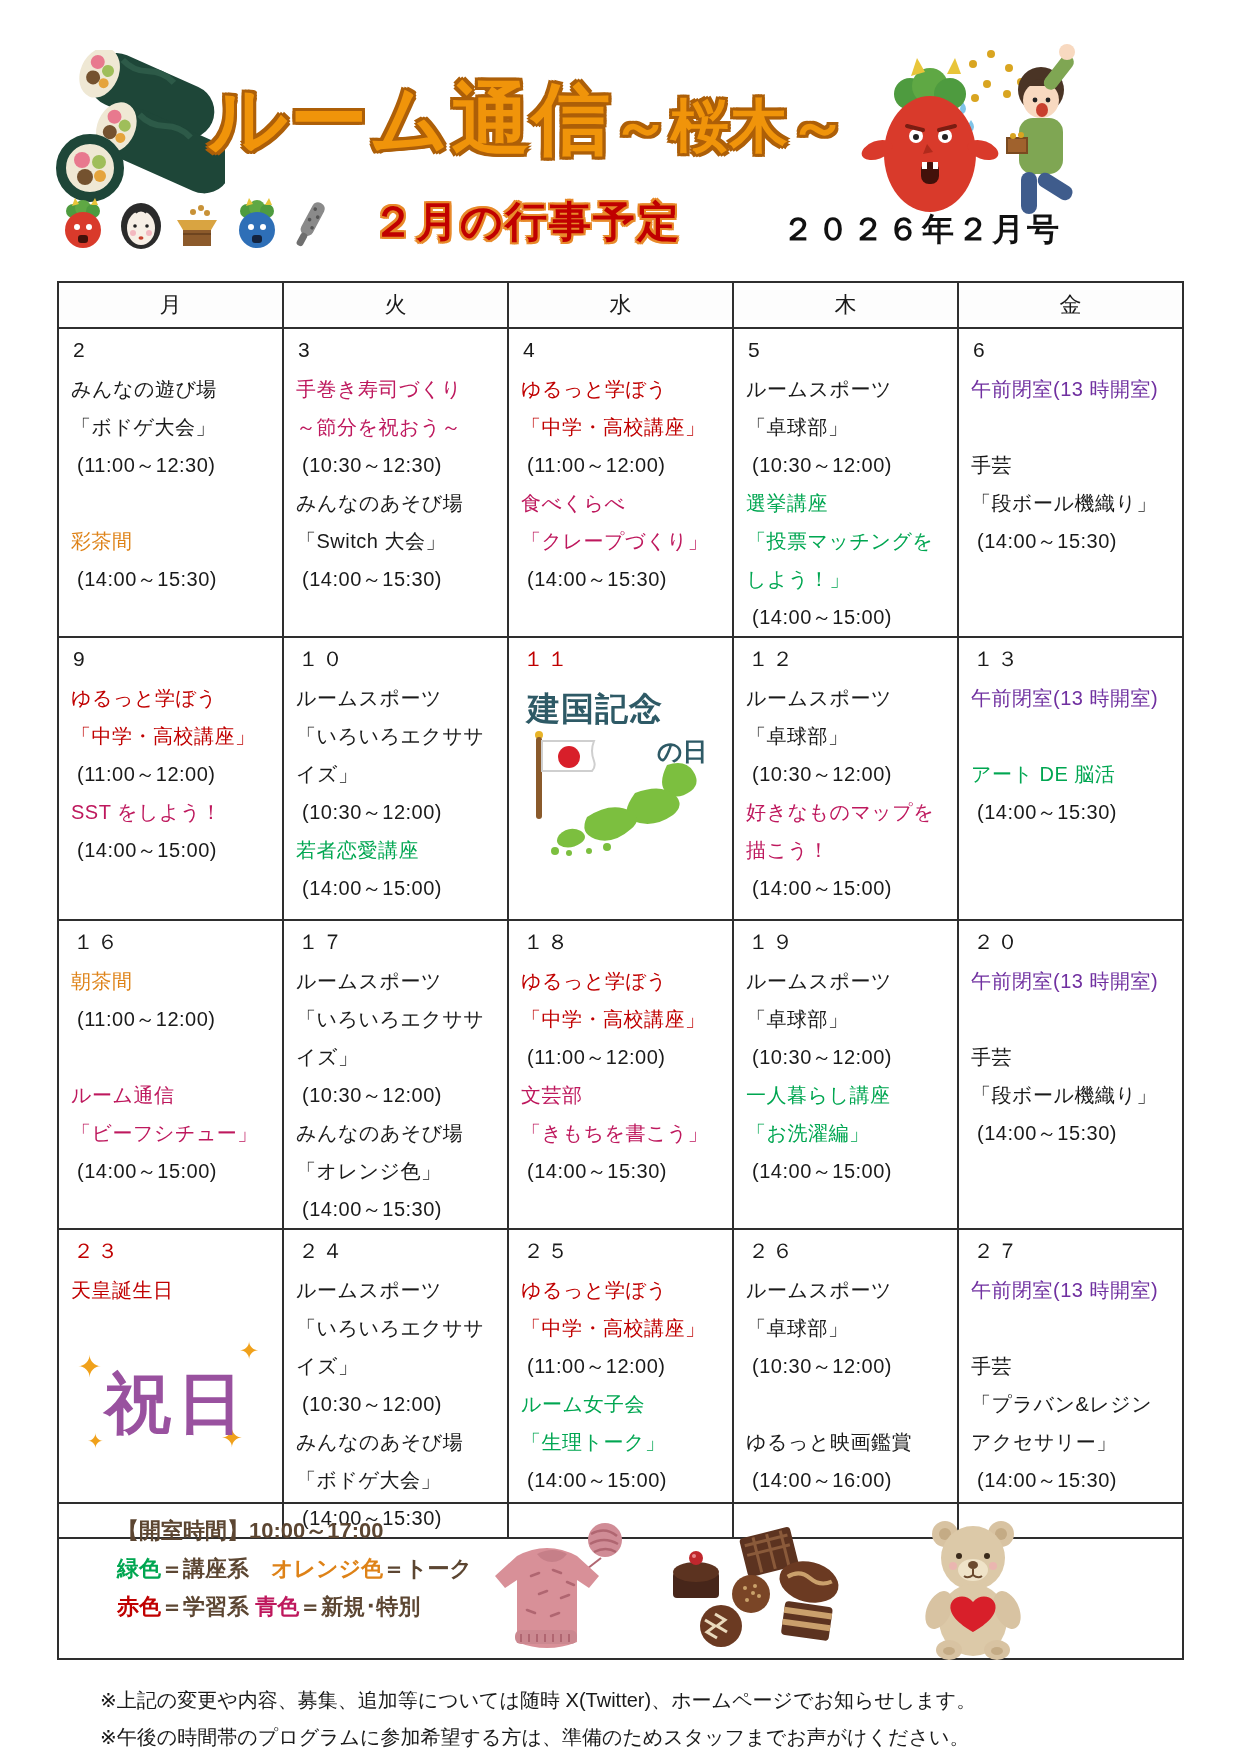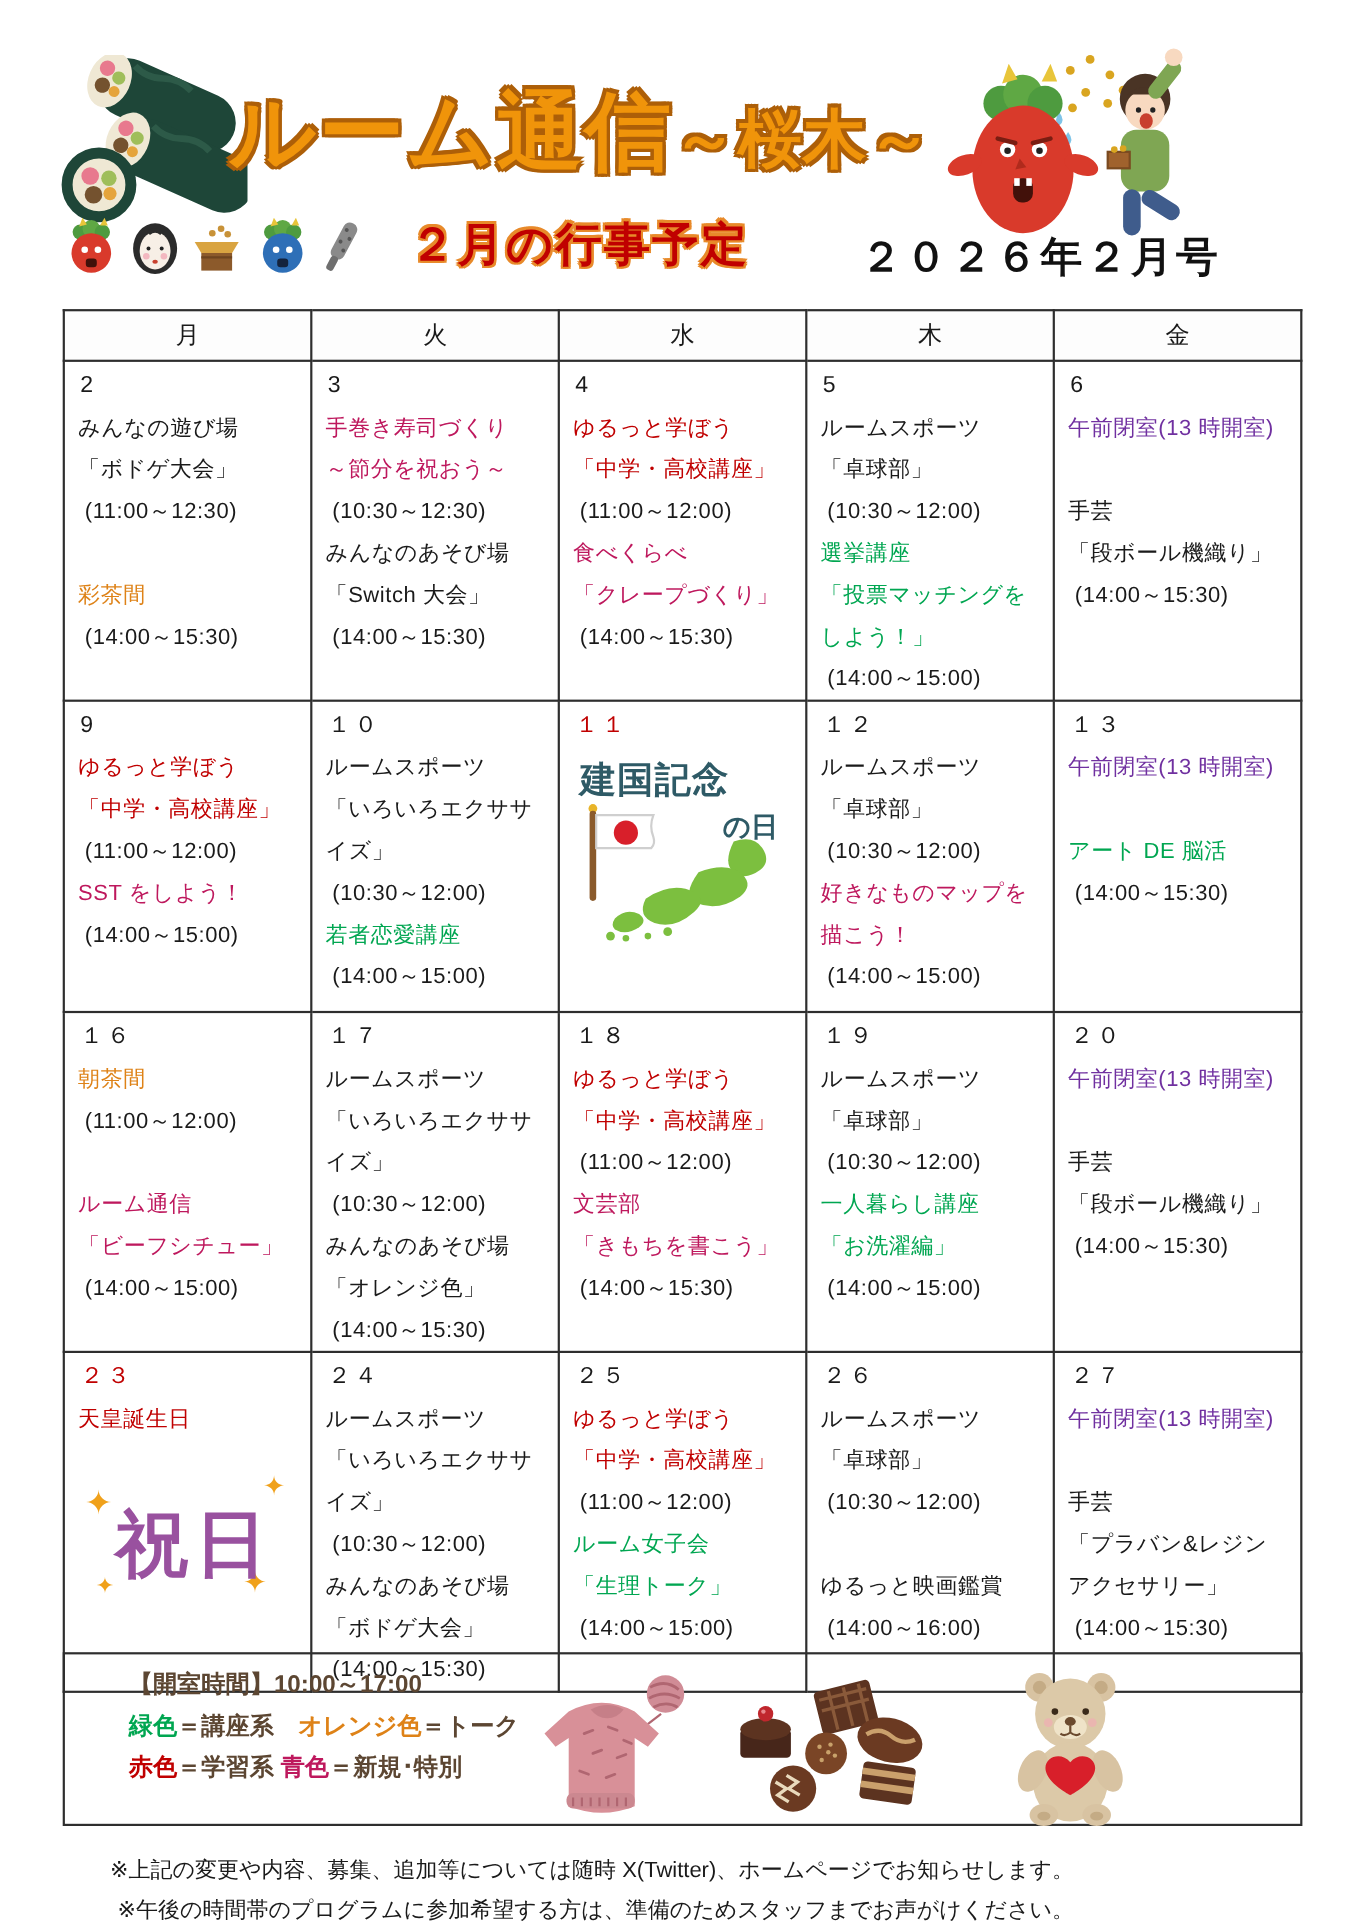--- a/index.html
+++ b/index.html
@@ -20,21 +20,21 @@
   .sushi{position:absolute;left:50px;top:34px;}
   .title-wrap{position:absolute;left:208px;top:52px;white-space:nowrap;}
   .title-main{font-size:78px;font-weight:900;color:#f0940a;letter-spacing:2px;
     text-shadow:-3px -3px 0 #ad5f08,3px -3px 0 #ad5f08,-3px 3px 0 #ad5f08,3px 3px 0 #ad5f08,-3px 0 0 #ad5f08,3px 0 0 #ad5f08,0 -3px 0 #ad5f08,0 3px 0 #ad5f08;}
   .title-suffix{font-size:58px;font-weight:900;color:#f0940a;letter-spacing:1px;
     text-shadow:-3px -3px 0 #ad5f08,3px -3px 0 #ad5f08,-3px 3px 0 #ad5f08,3px 3px 0 #ad5f08,-3px 0 0 #ad5f08,3px 0 0 #ad5f08,0 -3px 0 #ad5f08,0 3px 0 #ad5f08;}
   .setsubun{position:absolute;left:855px;top:26px;}
   .icon-row{position:absolute;left:55px;top:182px;}
   .subtitle{position:absolute;left:372px;top:178px;font-size:42px;font-weight:900;color:#c00000;letter-spacing:2px;
     text-shadow:-2px -2px 0 #e88a2a,2px -2px 0 #e88a2a,-2px 2px 0 #e88a2a,2px 2px 0 #e88a2a,-2px 0 0 #e88a2a,2px 0 0 #e88a2a,0 -2px 0 #e88a2a,0 2px 0 #e88a2a;}
-  .issue{position:absolute;left:782px;top:192px;font-size:38px;font-weight:800;color:#111;letter-spacing:3px;}
+  .issue{position:absolute;left:782px;top:192px;font-size:32px;font-weight:800;color:#111;letter-spacing:3px;}
 
   
   table.calendar{position:absolute;left:57px;top:281px;width:1127px;border-collapse:collapse;table-layout:fixed;background:#fff;}
   table.calendar th{border:2px solid #2e2e2e;height:42px;font-size:22px;font-weight:500;color:#1a1a1a;text-align:center;background:#fdfdfd;}
   table.calendar td{border:2px solid #2e2e2e;vertical-align:top;padding:5px 6px 0 12px;}
   tr.w0 td{height:300px;} tr.w1 td{height:276px;} tr.w2 td{height:296px;} tr.w3 td{height:300px;border-radius:15px;}
   .daynum{font-size:21px;line-height:28px;margin:2px 0 6px 2px;letter-spacing:3px;font-weight:500;}
   .line{font-size:20px;line-height:38px;white-space:pre-wrap;letter-spacing:0.5px;}
 
   
@@ -55,21 +55,21 @@
 
   
   .legend-box{position:absolute;left:57px;top:1502px;width:1127px;height:158px;border:2px solid #2e2e2e;box-sizing:border-box;}
   .legend-lines{position:absolute;left:58px;top:8px;}
   .legend-line{font-size:22px;line-height:38px;font-weight:600;white-space:pre-wrap;}
   .sweater-illus{position:absolute;left:420px;top:6px;}
   .choc-illus{position:absolute;left:600px;top:12px;}
   .teddy-illus{position:absolute;left:850px;top:6px;}
 
   
-  .notes{position:absolute;left:100px;top:1682px;text-align:right;}
+  .notes{position:absolute;left:100px;top:1682px;}
   .note{font-size:20px;line-height:37px;color:#1a1a1a;}
 </style>
 </head>
 <body>
 
 <div class="page">
 
   <div class="masthead">
 
     <div class="sushi">

